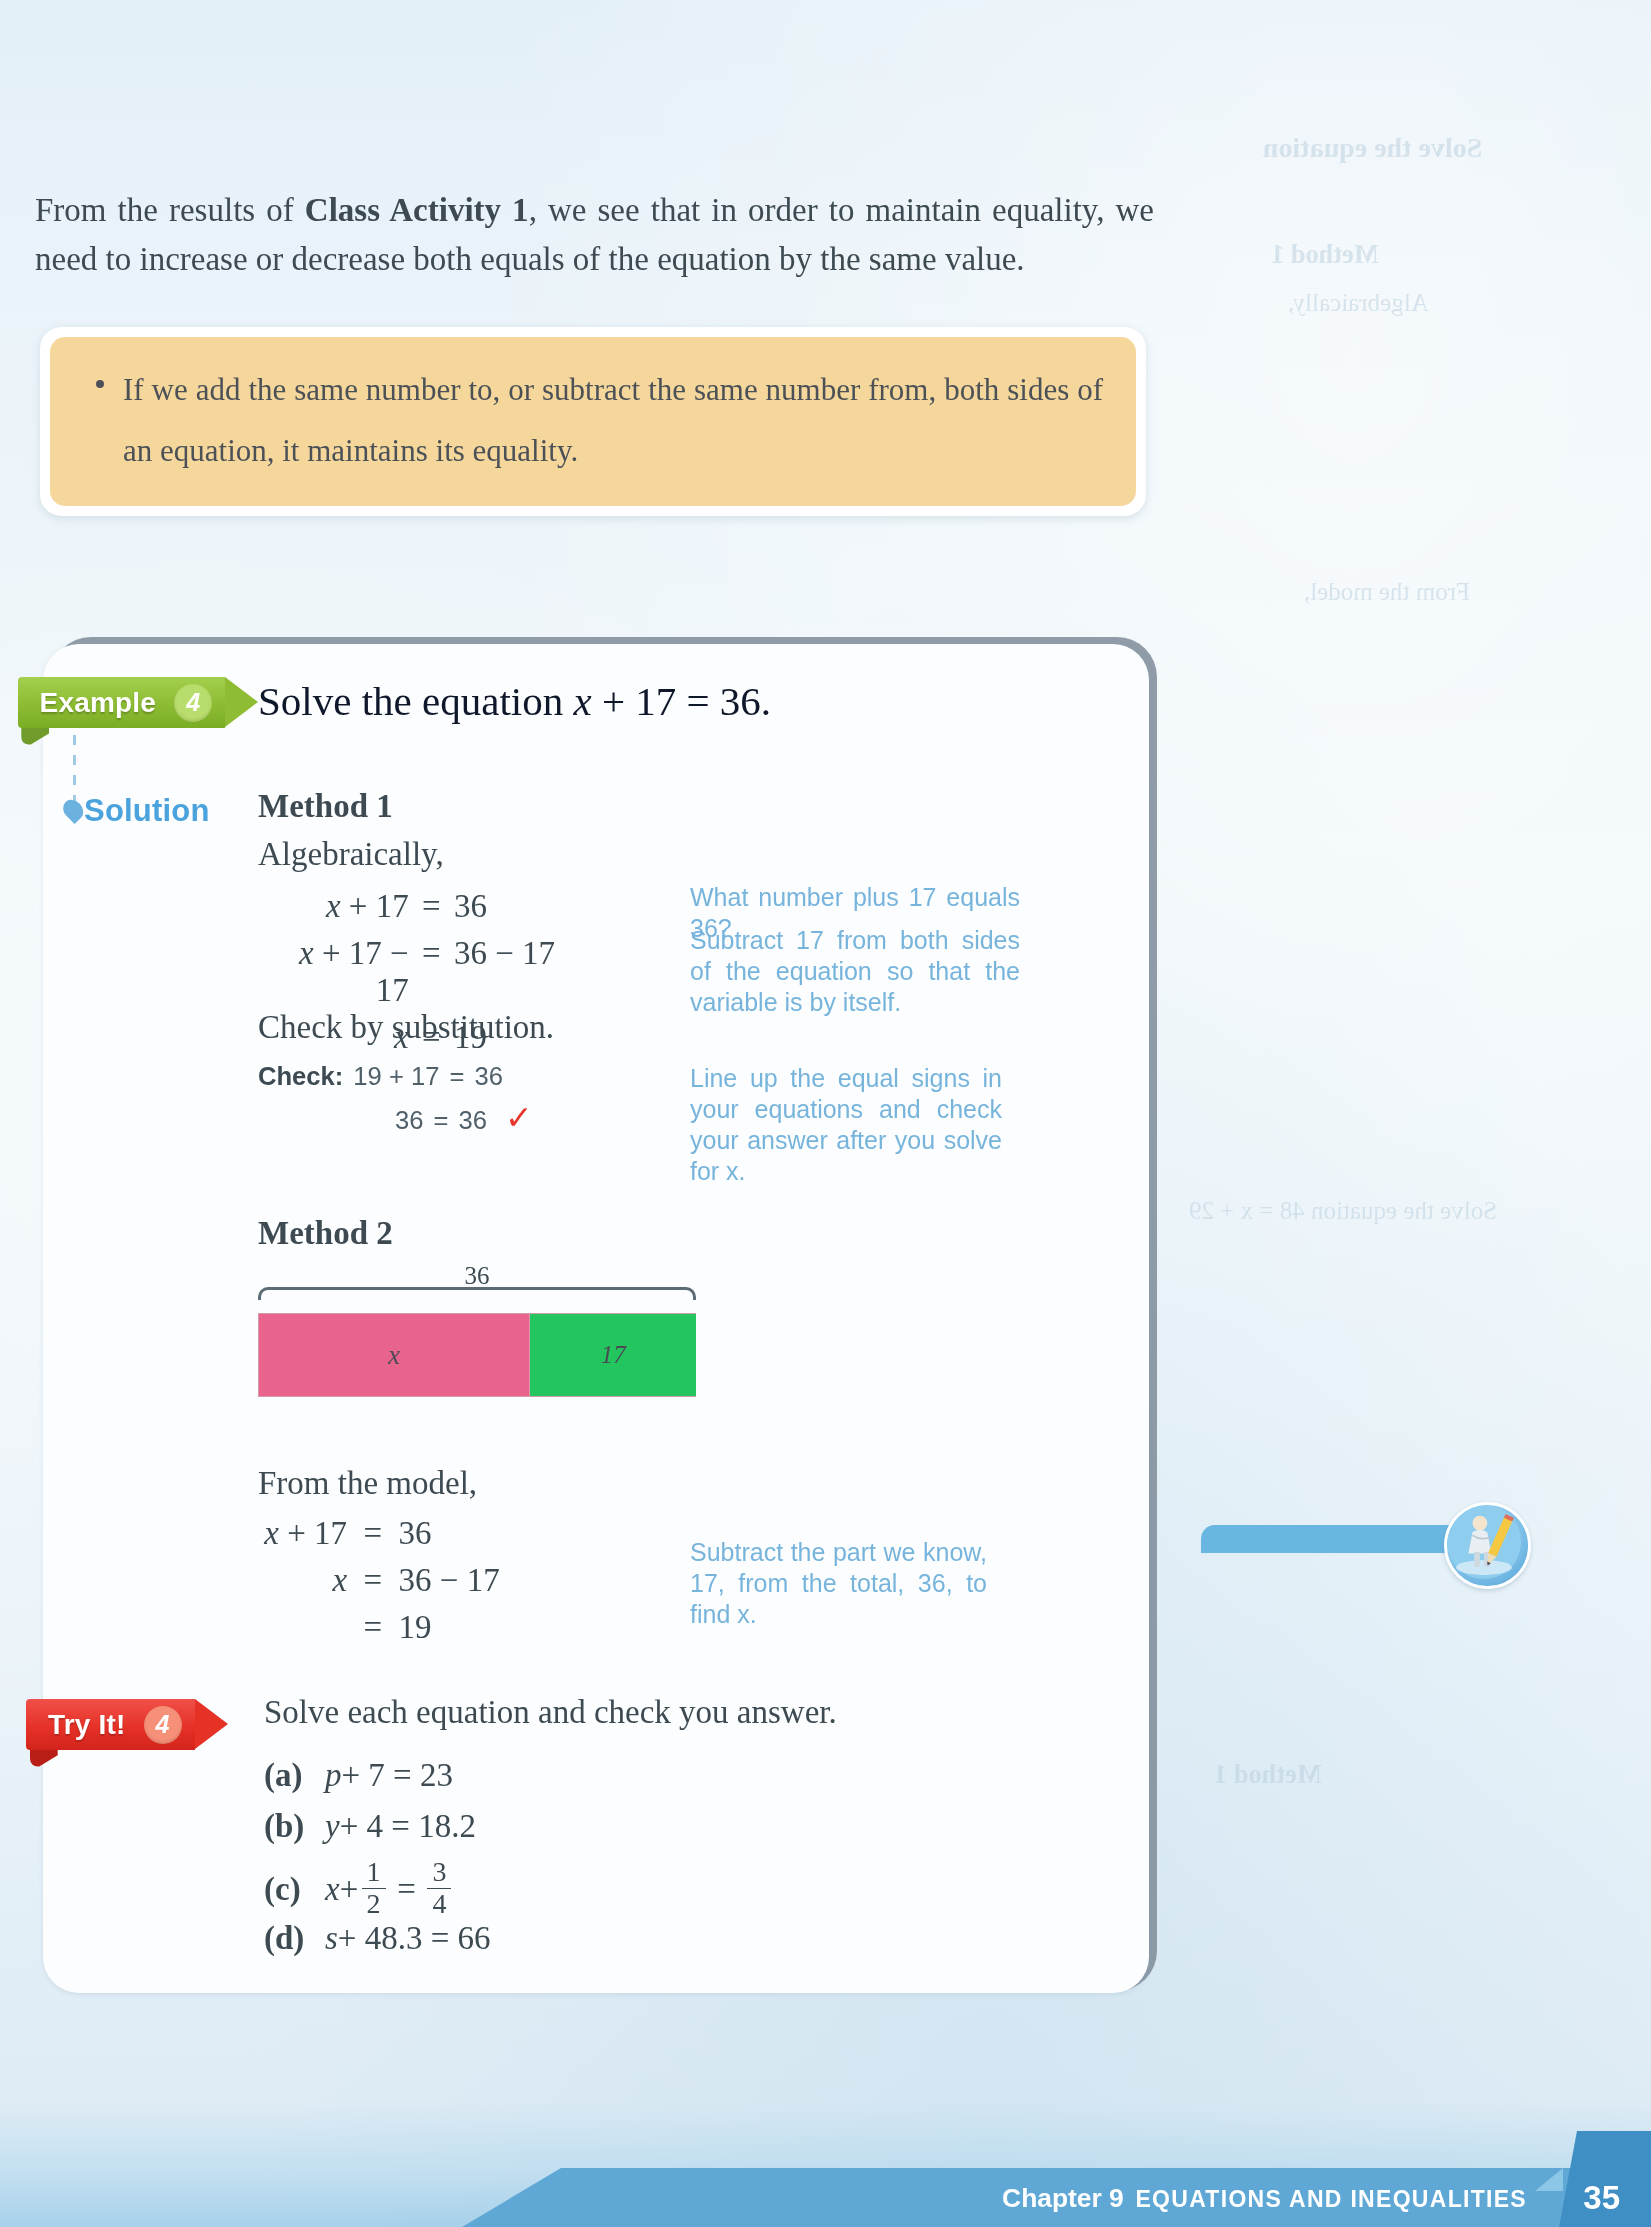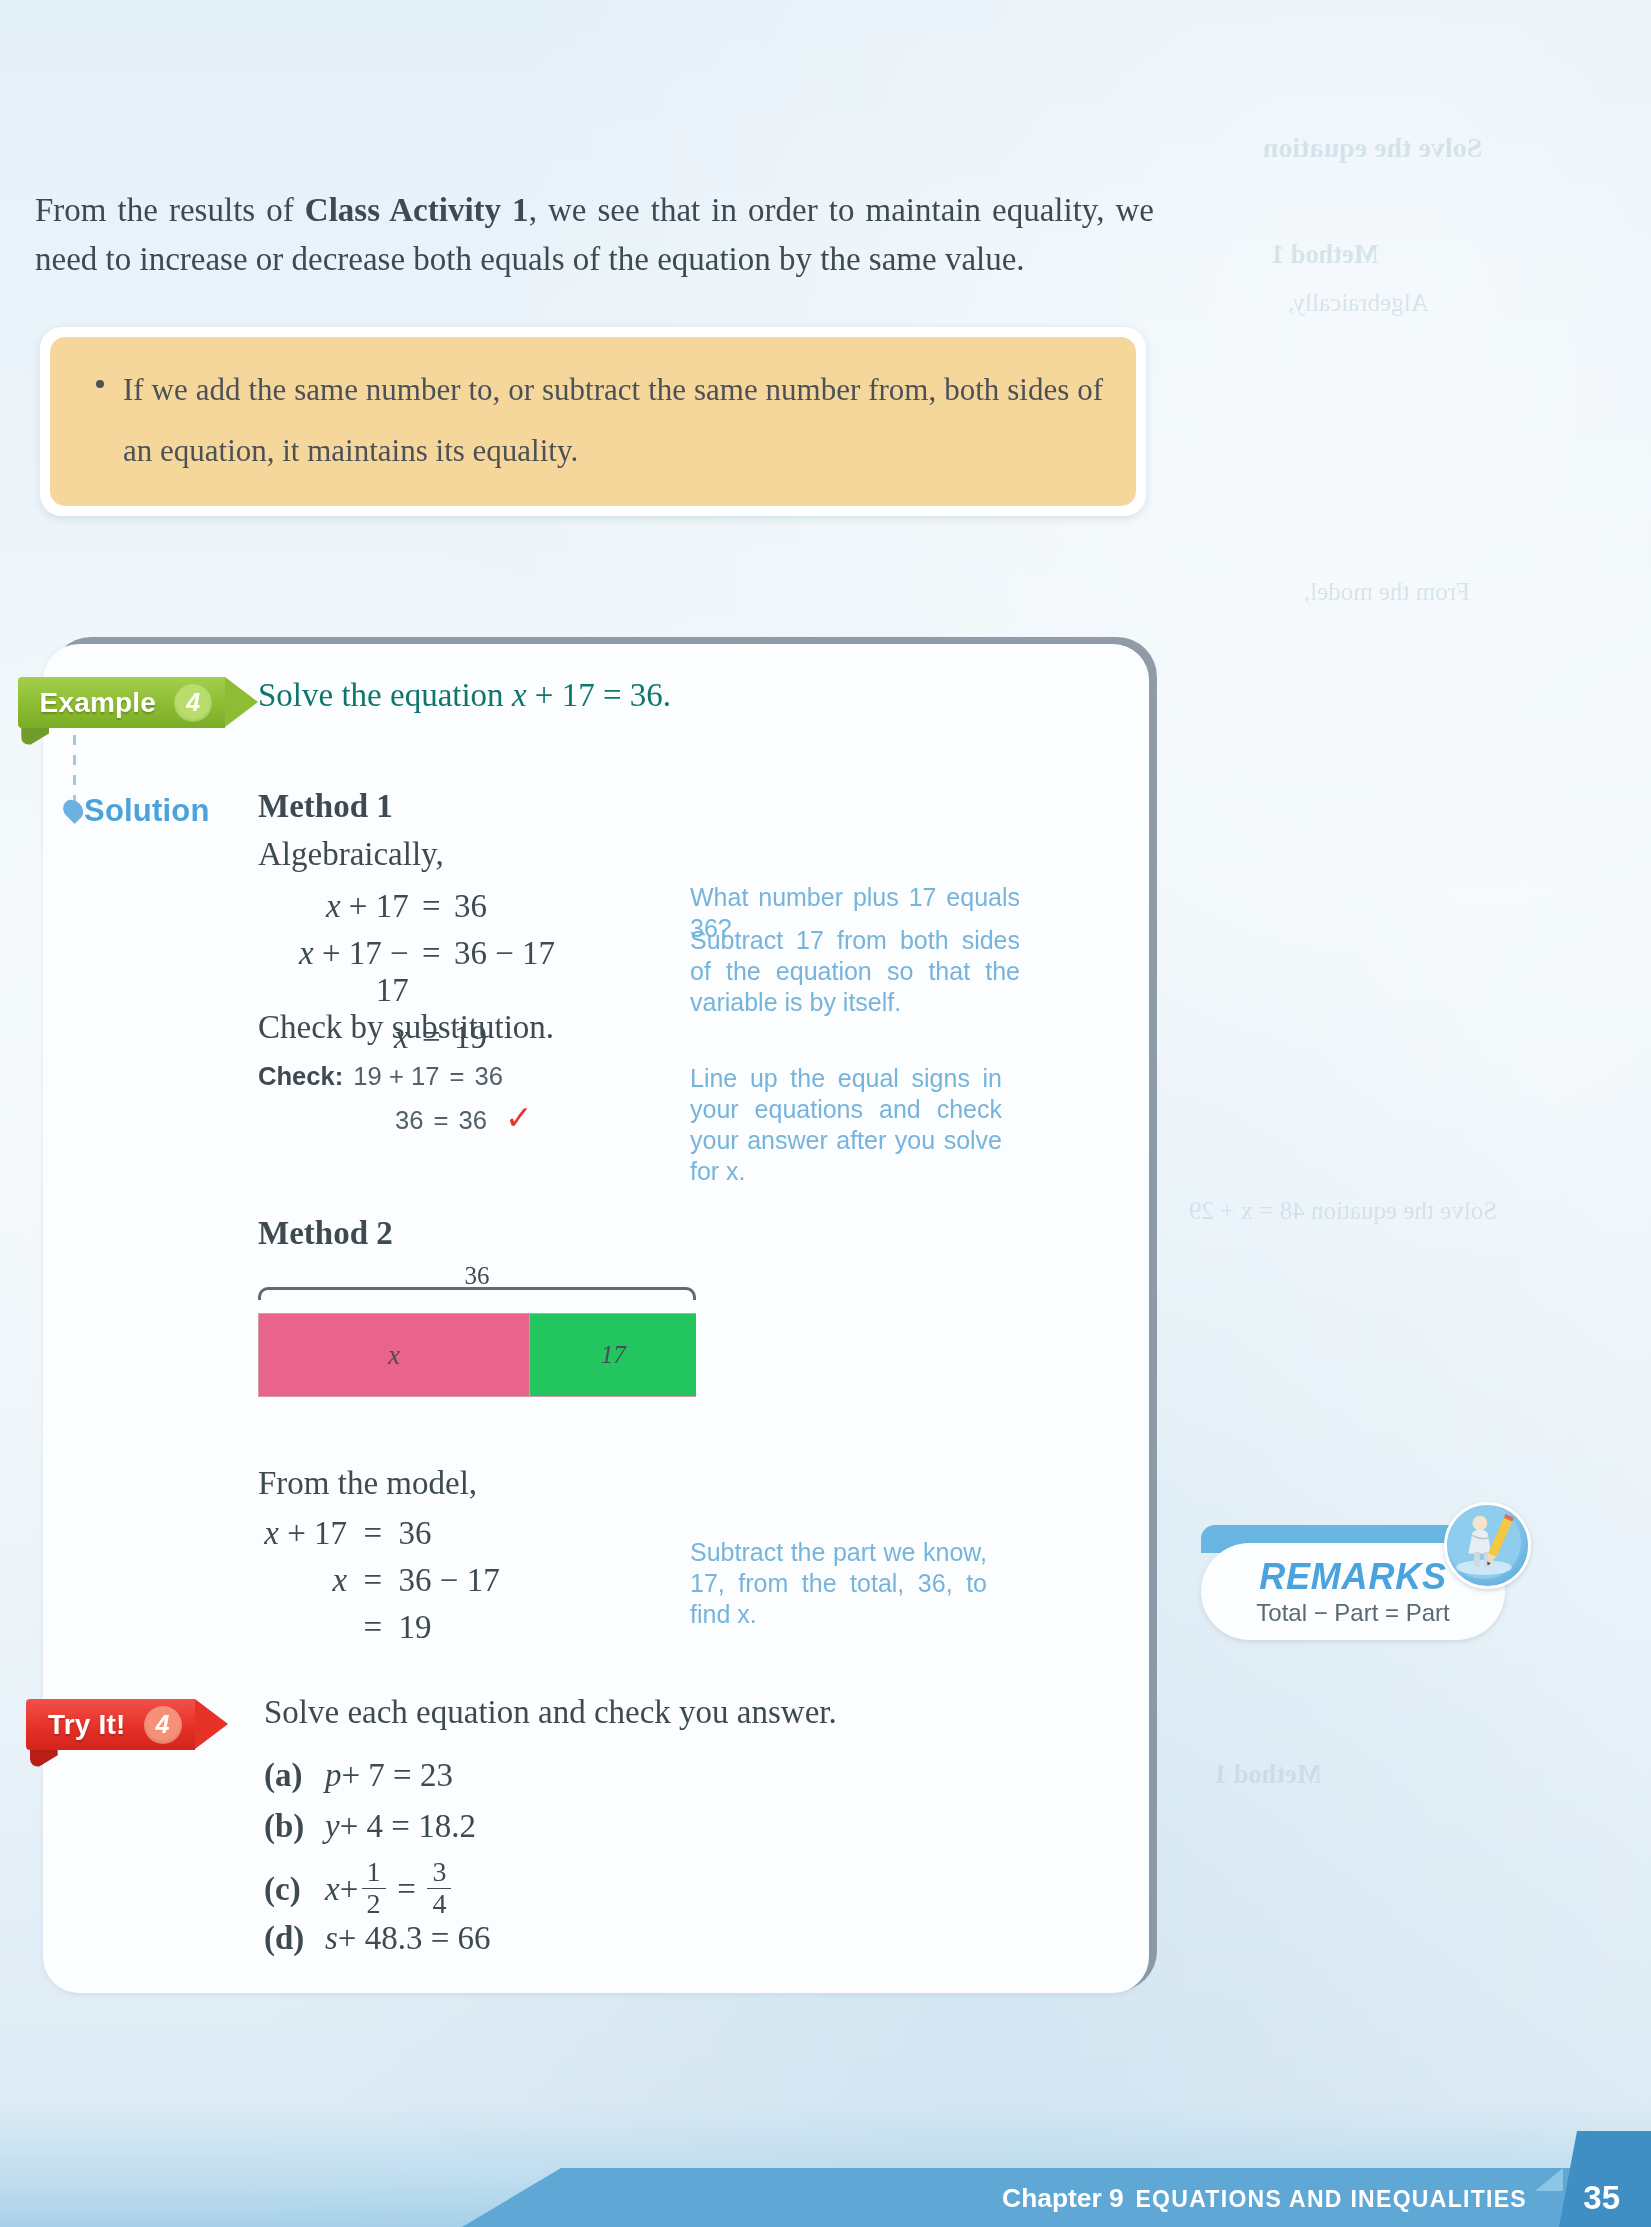--- a/index.html
+++ b/index.html
@@ -120,21 +120,21 @@
   }
   .solution-label{
     position:absolute;left:84px;top:793px;
     font-family:"Liberation Sans", sans-serif;font-weight:bold;
     font-size:31px;color:#4aa3dd;letter-spacing:0.2px;
   }
 
   
   .ex-question{
     position:absolute;left:258px;top:677px;
-    font-size:33px;color:#0f766e;
+    font-size:41px;color:#0f172a;
   }
   .method-head{
     position:absolute;font-size:33px;font-weight:bold;color:#3d4a52;
   }
   .plain{position:absolute;font-size:33px;color:#3d4a52;}
 
   
   .eqgrid{
     position:absolute;display:grid;
     grid-template-columns:auto auto auto;
@@ -366,24 +366,20 @@
 
   <div class="lhs"></div>
   <div class="eq">=</div>
   <div class="rhs">19</div>
 </div>
 
 <div class="note" style="left:690px;top:1537px;width:297px;">Subtract the part we know, 17, from the total, 36, to find x.</div>
 
 <div class="remarks">
   <div class="remarks-bar"></div>
-  <div class="remarks-body">
-    <div class="remarks-title">REMARKS</div>
-    <div class="remarks-sub">Total − Part = Part</div>
-  </div>
   <div class="remarks-avatar">
     <svg width="74" height="74" viewBox="0 0 90 90" aria-hidden="true">
       <circle cx="45" cy="45" r="45" fill="#8fcdee"></circle>
       <ellipse cx="45" cy="76" rx="34" ry="9" fill="#ffffff" opacity=".55"></ellipse>
       <circle cx="40" cy="22" r="9" fill="#f4e3cd"></circle>
       <path d="M31 33 q9 -6 18 0 l5 26 h-28 z" fill="#e9eef2"></path>
       <rect x="33" y="57" width="7" height="18" fill="#cfd9e0"></rect>
       <rect x="45" y="57" width="7" height="18" fill="#cfd9e0"></rect>
       <g transform="rotate(24 62 44)">
         <rect x="57" y="14" width="11" height="48" fill="#f5c842"></rect>

